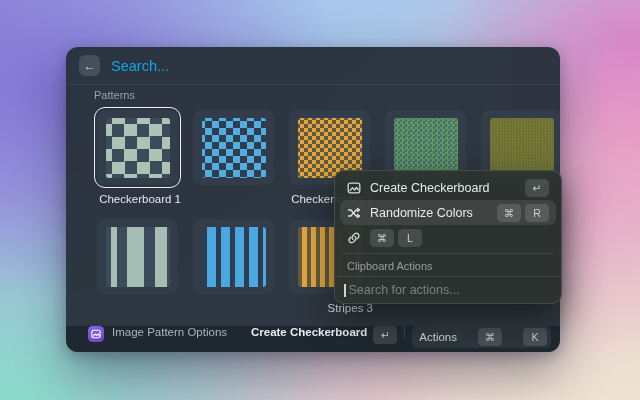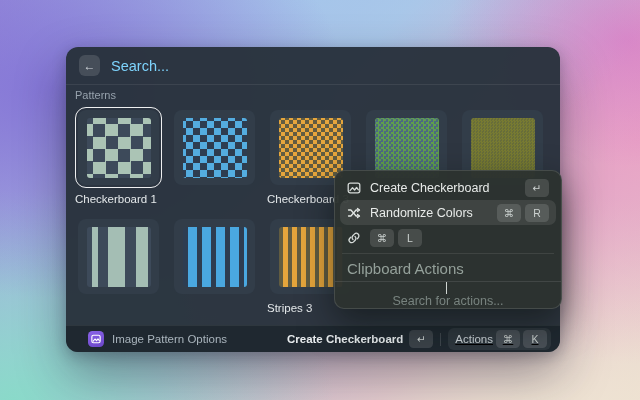--- a/index.html
+++ b/index.html
@@ -19,67 +19,67 @@
     position:absolute;left:66px;top:47px;width:494px;height:305px;
     background:rgba(40,50,60,0.97);border-radius:12px;
     box-shadow:0 22px 50px rgba(20,20,40,.40), 0 4px 14px rgba(20,20,40,.25);
     display:flex;flex-direction:column;overflow:hidden;
   }
   
   .hdr{height:37px;flex:0 0 37px;display:flex;align-items:center;padding:0 13px;gap:11px;
        border-bottom:1px solid rgba(255,255,255,.08);}
   .backbtn{width:21px;height:21px;border-radius:6px;background:rgba(255,255,255,.13);
        display:flex;align-items:center;justify-content:center;color:#d6dbdf;font-size:12px;cursor:default;}
-  .searchtxt{color:#7dd3fc;font-size:14.5px;}
-  
-  .content{position:relative;flex:1;padding:4px 9px 0;overflow:hidden;}
+  .searchtxt{color:#0ea5e9;font-size:14.5px;}
+  
+  .content{position:relative;flex:1;padding:4px 28px 0;overflow:hidden;}
   .sechdr{font-size:11px;color:#97a2ad;margin:0 0 6px;font-weight:500;}
   .grid-row{display:flex;gap:9px;}
   .row2{margin-top:10px;}
   .tile{width:87px;flex:0 0 87px;}
   .tilebox{border:1.5px solid transparent;border-radius:11px;padding:2px;}
   .tile.sel .tilebox{border-color:rgba(255,255,255,.92);}
   .patwrap{height:75px;border-radius:8px;background:#323d49;display:flex;align-items:center;justify-content:center;}
   .pat{width:64px;height:60px;border-radius:3px;}
-  .tilelabel{margin-top:5px;text-align:left;font-size:11.5px;color:#e4e8ea;font-weight:500;
+  .tilelabel{margin-top:5px;text-align:right;font-size:11.5px;color:#e4e8ea;font-weight:500;
        white-space:nowrap;overflow:visible;min-height:13px;}
   .clipped-sec{margin-top:8px;}
   
   .menu{
     position:absolute;left:334px;top:170px;width:226px;z-index:5;
     background:rgba(44,51,47,0.97);border:1px solid rgba(255,255,255,.12);
     border-radius:10px;box-shadow:0 14px 34px rgba(10,15,12,.55);
     overflow:hidden;
   }
   .menu-list{padding:4px 5px 2px;}
   .mrow{height:25px;border-radius:7px;display:flex;align-items:center;gap:9px;padding:0 7px;}
   .mrow.hl{background:rgba(255,255,255,.09);}
   .mrow .micon{width:14px;flex:0 0 14px;display:flex;align-items:center;}
   .mrow .mlabel{flex:1;font-size:12.5px;color:#e8ebe9;font-weight:500;white-space:nowrap;}
   .keys{display:flex;gap:4px;}
   .key{min-width:18px;height:18px;padding:0 3px;border-radius:4.5px;background:rgba(255,255,255,.13);
        color:#ccd2d0;font-size:10.5px;display:flex;align-items:center;justify-content:center;}
   .mdivider{height:1px;background:rgba(255,255,255,.09);margin:3px 2px;}
-  .msec{font-size:15px;color:#94a09a;padding:3px 7px 2px;font-weight:500;}
+  .msec{font-size:11px;color:#94a09a;padding:3px 7px 2px;font-weight:500;}
   .mrow.clip{height:21px;overflow:hidden;}
-  .msearch{border-top:1px solid rgba(255,255,255,.10);height:26px;display:flex;align-items:center;padding:0 9px;flex-direction:column;}
+  .msearch{border-top:1px solid rgba(255,255,255,.10);height:26px;display:flex;align-items:center;padding:0 9px;}
   .caret{width:1.5px;height:13px;background:#cfd5d2;margin-right:3px;}
   .msearch .ph{font-size:12.5px;color:#78837f;}
   
-  .bbar{height:26px;flex:0 0 26px;display:flex;align-items:center;
+  .bbar{height:26px;flex:0 0 26px;display:flex;align-items:flex-start;
         background:rgba(30,39,47,.9);border-top:1px solid rgba(255,255,255,.07);
         padding:0 9px 0 22px;}
   .appicon{width:16px;height:16px;border-radius:4.5px;background:linear-gradient(160deg,#8a63e8,#6b46c8);
         display:flex;align-items:center;justify-content:center;}
   .appname{margin-left:8px;font-size:11.5px;color:#a9b4bc;}
   .bspacer{flex:1;}
   .primary{font-size:11.5px;font-weight:700;color:#e9edef;margin-right:6px;}
   .bdiv{width:1px;height:13px;background:rgba(255,255,255,.14);margin:0 7px;}
-  .actions-group{display:flex;align-items:center;gap:3px;background:rgba(255,255,255,.07);
-        border-radius:6px;padding:2px 4px 2px 7px;text-decoration:underline;}
+  .actions-group{display:flex;align-items:center;gap:21px;background:rgba(255,255,255,.07);
+        border-radius:6px;padding:2px 4px 2px 7px;}
   .actions-group .lbl{font-size:11.5px;color:#ccd3d7;font-weight:500;}
   svg{display:block;}
 </style>
 </head>
 <body>
 
 <div class="window">
 
   <div class="hdr">
     <div class="backbtn">

